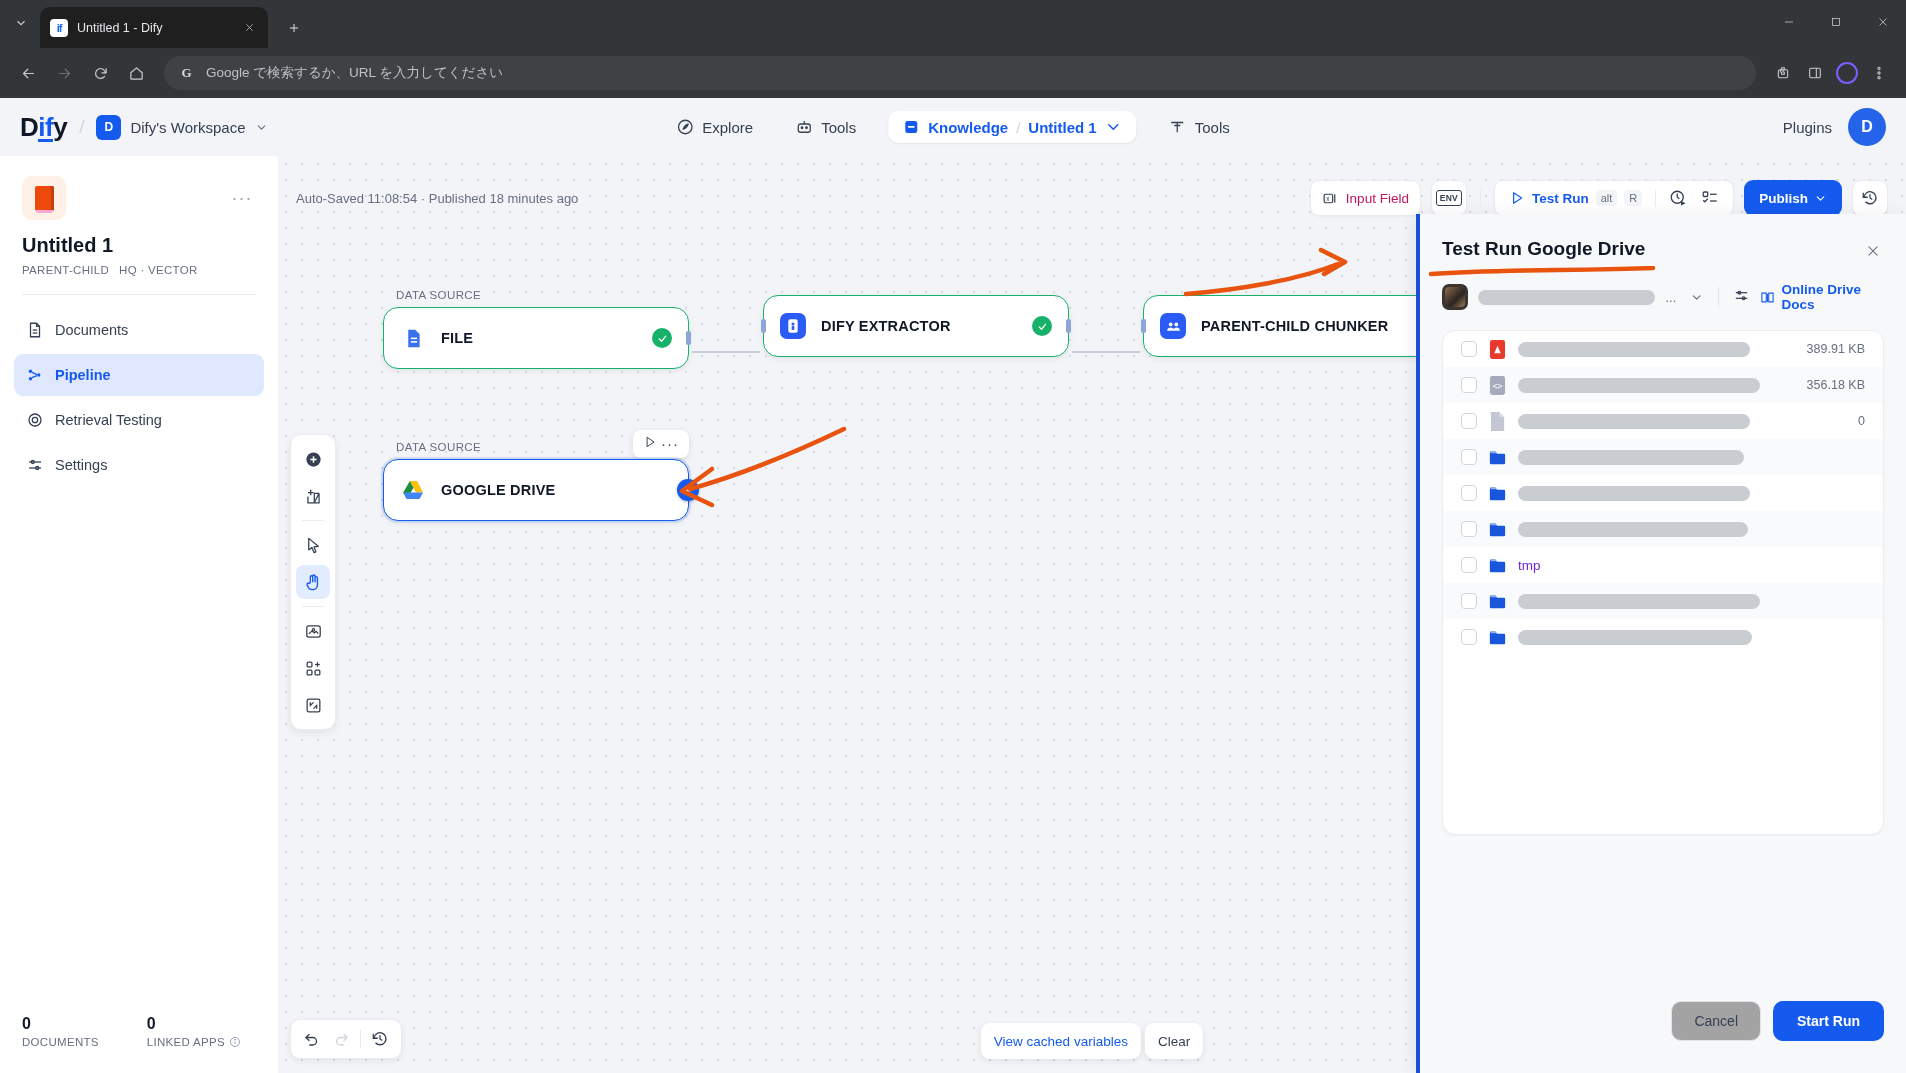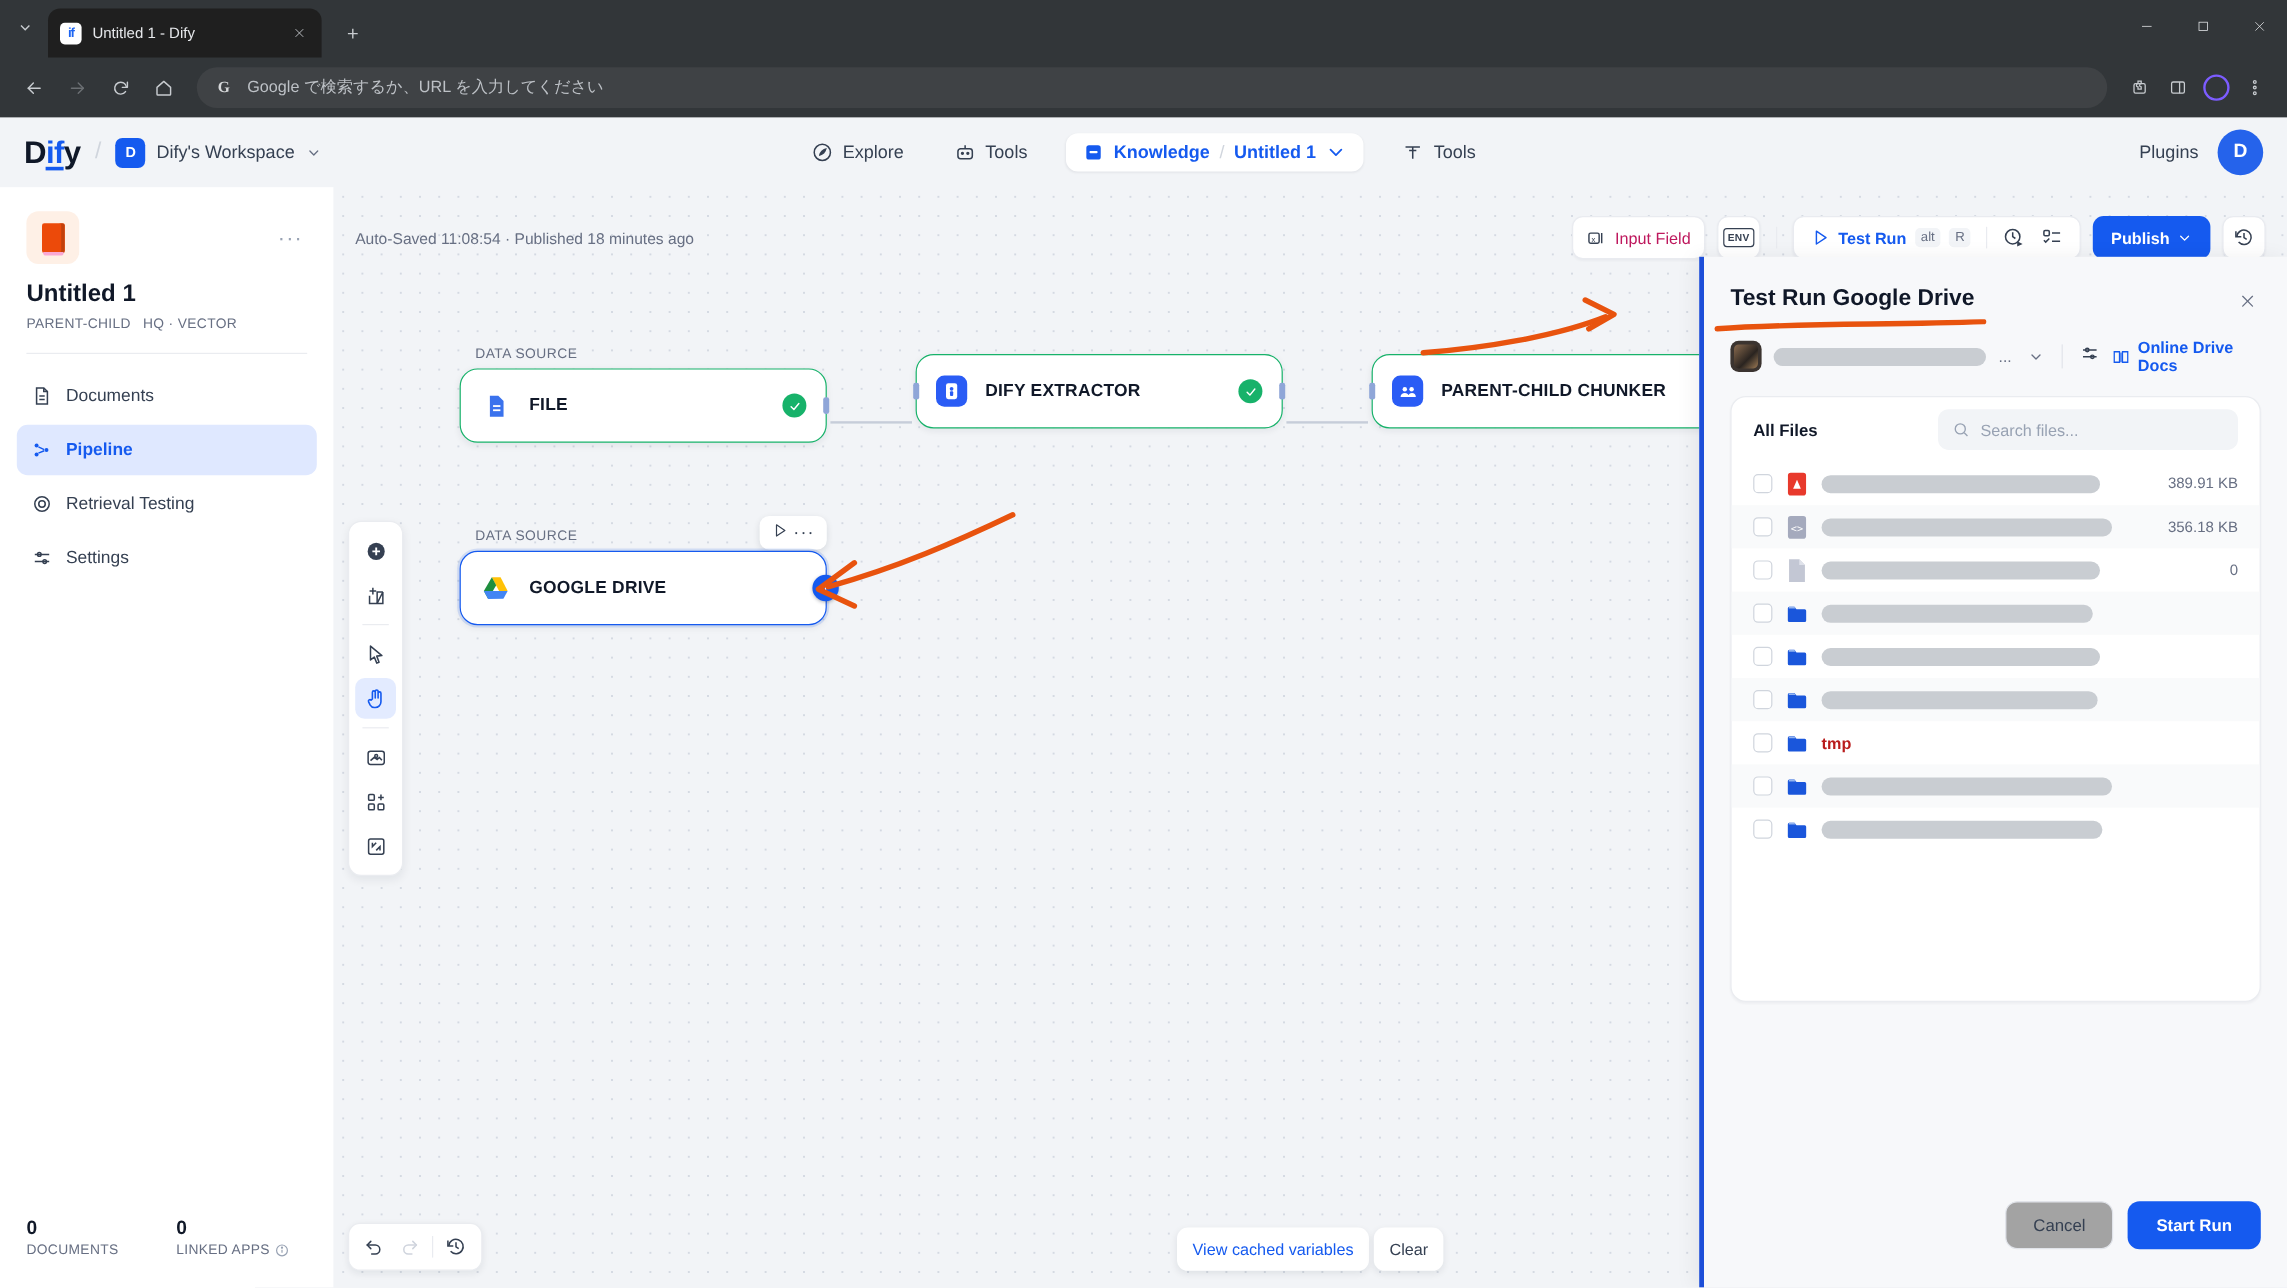--- a/index.html
+++ b/index.html
@@ -196,21 +196,21 @@
   .searchbox { width:250px; height:34px; background:#f2f4f7; border-radius:9px; display:flex; align-items:center; gap:9px; padding:0 12px; }
   .searchbox input { border:0; background:transparent; outline:none; font-size:13.5px; color:#354052;
     font-family:"Liberation Sans",sans-serif; width:100%; }
   .searchbox input::placeholder { color:#98a2b3; }
   .file-row { height:36px; display:flex; align-items:center; padding:0 18px; gap:12px; }
   .file-row.alt { background:#f9fafb; }
   .cbx { width:16px;height:16px;border:1.5px solid #d0d5dd; border-radius:4px; background:#fff; flex:0 0 auto; }
   .fi { width:17px;height:21px;flex:0 0 auto; }
   .fname { flex:1; }
   .fsize { font-size:12.5px; color:#676f83; flex:0 0 auto; }
-  .fname-txt { font-size:13.5px; color:#b91c1c;font-weight:bold; }
+  .fname-txt { font-size:13.5px; color:#6d28d9; }
   .panel-foot { position:absolute; right:22px; bottom:32px; display:flex; gap:12px; }
   .btn-cancel { height:40px; padding:0 22px; border:1px solid #e1e4ea; background:#a3a3a3; border-radius:10px;
     font-size:14px; color:#354052; font-weight:500; display:flex;align-items:center; }
   .btn-start { height:40px; padding:0 24px; background:#155aef; border-radius:10px;
     font-size:14px; color:#fff; font-weight:600; display:flex;align-items:center; }
 </style>
 </head>
 <body>
 
 <div class="root">
@@ -724,30 +724,20 @@
         <span class="drive-docs">
           <svg width="17" height="17" viewBox="0 0 24 24" fill="none" stroke="#155aef" stroke-width="1.7">
               <path d="M3 5h7v14H3zM14 5h7v14h-7z"></path>
               <line x1="12" y1="6" x2="12" y2="19"></line>
             </svg>
           <span>Online Drive Docs</span>
         </span>
       </div>
 
       <div class="files-card">
-        <div class="files-head">
-          <span class="allfiles">All Files</span>
-          <span class="searchbox">
-            <svg width="16" height="16" viewBox="0 0 24 24" fill="none" stroke="#98a2b3" stroke-width="1.9">
-                <circle cx="11" cy="11" r="7"></circle>
-                <line x1="16.5" y1="16.5" x2="21" y2="21"></line>
-              </svg>
-            <input type="text" placeholder="Search files..." style="">
-          </span>
-        </div>
         <div>
 
           <div class="file-row">
             <span class="cbx"></span>
             <svg class="fi" viewBox="0 0 18 22">
                 <rect x="1" y="1" width="16" height="20" rx="2.5" fill="#e8392c"></rect>
                 <path d="M9 7l3.4 8H5.6z" fill="#fff"></path>
               </svg>
             <span class="fname">
                 <span class="redact" style="width:232px;display:block;"></span>

